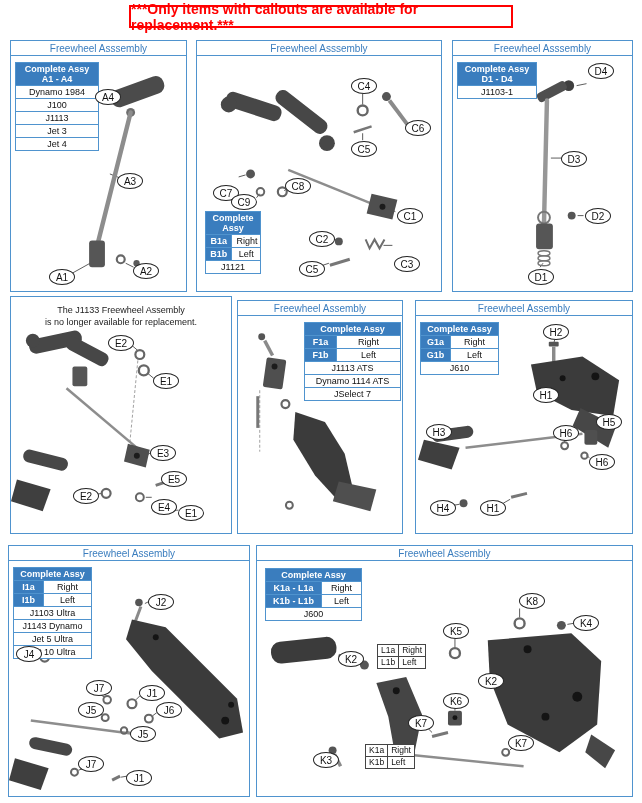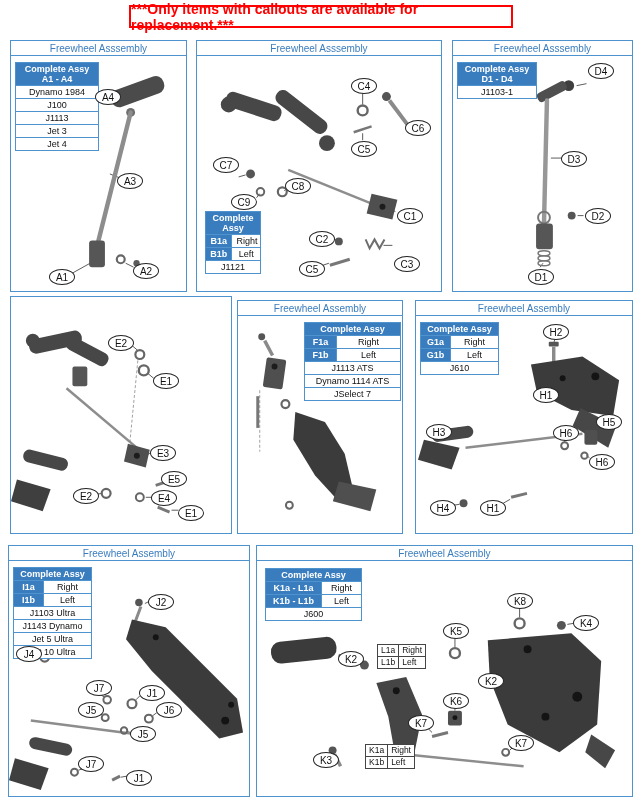--- a/index.html
+++ b/index.html
@@ -169,21 +169,21 @@
             <td>Left</td>
           </tr>
         <tr>
             <td colspan="2">J1121</td>
           </tr>
       </tbody>
     </table>
     <div class="callout" style="left:154px;top:37px">C4</div>
     <div class="callout" style="left:208px;top:79px">C6</div>
     <div class="callout" style="left:154px;top:100px">C5</div>
-    <div class="callout" style="left:16px;top:116px">C7</div>
+    <div class="callout" style="left:16px;top:144px">C7</div>
     <div class="callout" style="left:34px;top:153px">C9</div>
     <div class="callout" style="left:88px;top:137px">C8</div>
     <div class="callout" style="left:200px;top:167px">C1</div>
     <div class="callout" style="left:112px;top:190px">C2</div>
     <div class="callout" style="left:197px;top:215px">C3</div>
     <div class="callout" style="left:102px;top:220px">C5</div>
   </div>
 
   <div class="panel" style="left:452px;top:40px;width:181px;height:252px">
     <div class="panel-title">Freewheel Asssembly</div>
@@ -231,20 +231,24 @@
           </tr>
         </tbody>
     </table>
     <div class="callout" style="left:135px;top:22px">D4</div>
     <div class="callout" style="left:108px;top:110px">D3</div>
     <div class="callout" style="left:132px;top:167px">D2</div>
     <div class="callout" style="left:75px;top:228px">D1</div>
   </div>
 
   <div class="panel" style="left:10px;top:296px;width:222px;height:238px">
+    <div class="note">
+      <div>The J1133 Freewheel Assembly</div>
+      <div>is no longer available for replacement.</div>
+    </div>
     <svg class="diagram" viewBox="0 0 222 238" preserveAspectRatio="none">
       <g stroke="#333" stroke-width="0.8">
         <line x1="121" y1="48" x2="128" y2="54"></line>
           <line x1="144" y1="82" x2="138" y2="77"></line>
         <line x1="141" y1="157" x2="136" y2="160"></line>
           <line x1="159" y1="184" x2="153" y2="187"></line>
         <line x1="86" y1="199" x2="92" y2="198"></line>
           <line x1="142" y1="202" x2="136" y2="202"></line>
         <line x1="169" y1="215" x2="162" y2="215"></line>
         <line x1="128" y1="64" x2="120" y2="146" stroke-dasharray="3 2" stroke="#888"></line>
@@ -281,21 +285,21 @@
       </g>
       <g>
           <line x1="148" y1="212" x2="160" y2="217" stroke="#777" stroke-width="3"></line>
         </g>
     </svg>
     <div class="callout" style="left:97px;top:38px">E2</div>
     <div class="callout" style="left:142px;top:76px">E1</div>
     <div class="callout" style="left:139px;top:148px">E3</div>
     <div class="callout" style="left:150px;top:174px">E5</div>
     <div class="callout" style="left:62px;top:191px">E2</div>
-    <div class="callout" style="left:140px;top:193px">E4</div>
+    <div class="callout" style="left:140px;top:202px">E4</div>
     <div class="callout" style="left:167px;top:208px">E1</div>
   </div>
 
   <div class="panel" style="left:237px;top:300px;width:166px;height:234px">
     <div class="panel-title">Freewheel Assembly</div>
     <svg class="diagram" viewBox="0 0 166 234" preserveAspectRatio="none">
       <g>
         <circle cx="24" cy="36" r="3.5" fill="#555"></circle>
         <line x1="27" y1="40" x2="35" y2="55" stroke="#8a8a8a" stroke-width="3.5"></line>
       </g>
@@ -630,21 +634,21 @@
           <tr>
             <td>K1a</td>
           <td>Right</td>
           </tr>
       <tr>
             <td>K1b</td>
           <td>Left</td>
           </tr>
     </tbody>
       </table>
-    <div class="callout" style="left:250px;top:47px">K8</div>
+    <div class="callout" style="left:262px;top:47px">K8</div>
     <div class="callout" style="left:316px;top:69px">K4</div>
     <div class="callout" style="left:186px;top:77px">K5</div>
     <div class="callout" style="left:81px;top:105px">K2</div>
     <div class="callout" style="left:221px;top:127px">K2</div>
     <div class="callout" style="left:186px;top:147px">K6</div>
     <div class="callout" style="left:151px;top:169px">K7</div>
     <div class="callout" style="left:251px;top:189px">K7</div>
     <div class="callout" style="left:56px;top:206px">K3</div>
   </div>
 

